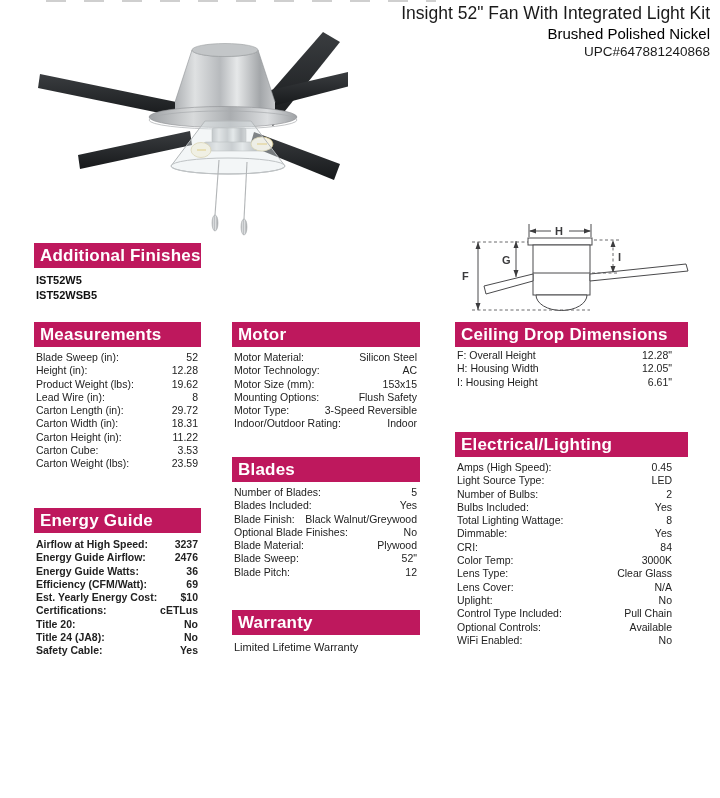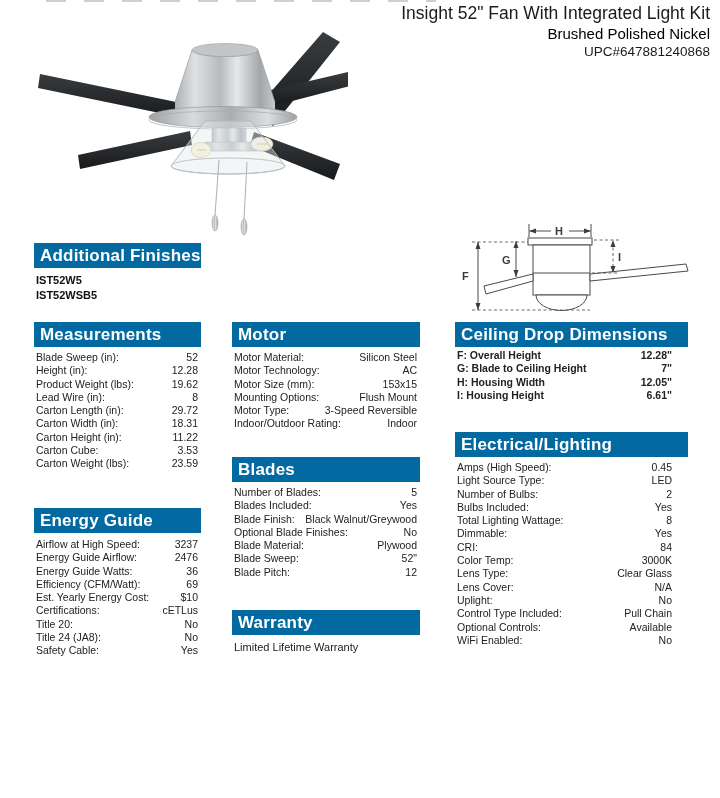--- a/index.html
+++ b/index.html
@@ -17,26 +17,26 @@
   .title-block{top:3px;right:10px;text-align:right;}
   .title-main{font-size:17.5px;line-height:21px;color:#1a1a1a;}
   .title-sub{font-size:15px;line-height:19px;color:#000000;}
   .title-upc{font-size:13.5px;line-height:17px;color:#1a1a1a;text-align:right;}
   
   .section{position:absolute;}
   .col1{left:34px;width:167px;}
   .col2{left:232px;width:188px;}
   .col3{left:455px;width:233px;}
   .sec-header{
-    background:#0369a1;color:#ffffff;font-weight:bold;font-size:17px;
+    background:#be185d;color:#ffffff;font-weight:bold;font-size:17px;
     height:25px;line-height:25px;padding-left:6px;letter-spacing:.2px;
     white-space:nowrap;overflow:hidden;
   }
   .rows{padding-top:4px;}
-  .rows.tight{padding-top:2px;font-weight:bold;}
+  .rows.tight{padding-top:2px;}
   .spec-row{
     display:flex;justify-content:space-between;align-items:baseline;
     font-size:10.5px;line-height:13.3px;color:#222;padding:0 3px 0 2px;
   }
   .col3 .spec-row{padding-right:16px;}
   .spec-row .spec-label{white-space:nowrap;}
   .spec-row .spec-value{white-space:nowrap;text-align:right;}
   .items{padding-top:5px;}
   .finish-item{font-size:11px;font-weight:bold;line-height:15px;color:#111;padding-left:2px;}
   .warranty-text{font-size:11px;padding:6px 0 0 2px;color:#222;}
@@ -197,21 +197,21 @@
       </div>
       <div class="spec-row">
         <span class="spec-label">Carton Weight (lbs):</span>
         <span class="spec-value">23.59</span>
       </div>
     </div>
 </div>
 
 <div class="section col1" style="top:508px;">
   <div class="sec-header">Energy Guide</div>
-  <div class="rows" style="padding-top:5px;">
+  <div class="rows" style="padding-top:5px;font-weight:bold;">
       <div class="spec-row">
         <span class="spec-label">Airflow at High Speed:</span>
         <span class="spec-value">3237</span>
       </div>
       <div class="spec-row">
         <span class="spec-label">Energy Guide Airflow:</span>
         <span class="spec-value">2476</span>
       </div>
       <div class="spec-row">
         <span class="spec-label">Energy Guide Watts:</span>
@@ -254,21 +254,21 @@
       <div class="spec-row">
         <span class="spec-label">Motor Technology:</span>
         <span class="spec-value">AC</span>
       </div>
       <div class="spec-row">
         <span class="spec-label">Motor Size (mm):</span>
         <span class="spec-value">153x15</span>
       </div>
       <div class="spec-row">
         <span class="spec-label">Mounting Options:</span>
-        <span class="spec-value">Flush Mount</span>
+        <span class="spec-value">Flush Safety</span>
       </div>
       <div class="spec-row">
         <span class="spec-label">Motor Type:</span>
         <span class="spec-value">3-Speed Reversible</span>
       </div>
       <div class="spec-row">
         <span class="spec-label">Indoor/Outdoor Rating:</span>
         <span class="spec-value">Indoor</span>
       </div>
     </div>
@@ -314,24 +314,20 @@
 </div>
 
 <div class="section col3" style="top:322px;">
   <div class="sec-header">Ceiling Drop Dimensions</div>
   <div class="rows tight">
       <div class="spec-row">
         <span class="spec-label">F: Overall Height</span>
         <span class="spec-value">12.28"</span>
       </div>
       <div class="spec-row">
-        <span class="spec-label">G: Blade to Ceiling Height</span>
-        <span class="spec-value">7"</span>
-      </div>
-      <div class="spec-row">
         <span class="spec-label">H: Housing Width</span>
         <span class="spec-value">12.05"</span>
       </div>
       <div class="spec-row">
         <span class="spec-label">I: Housing Height</span>
         <span class="spec-value">6.61"</span>
       </div>
     </div>
 </div>
 

